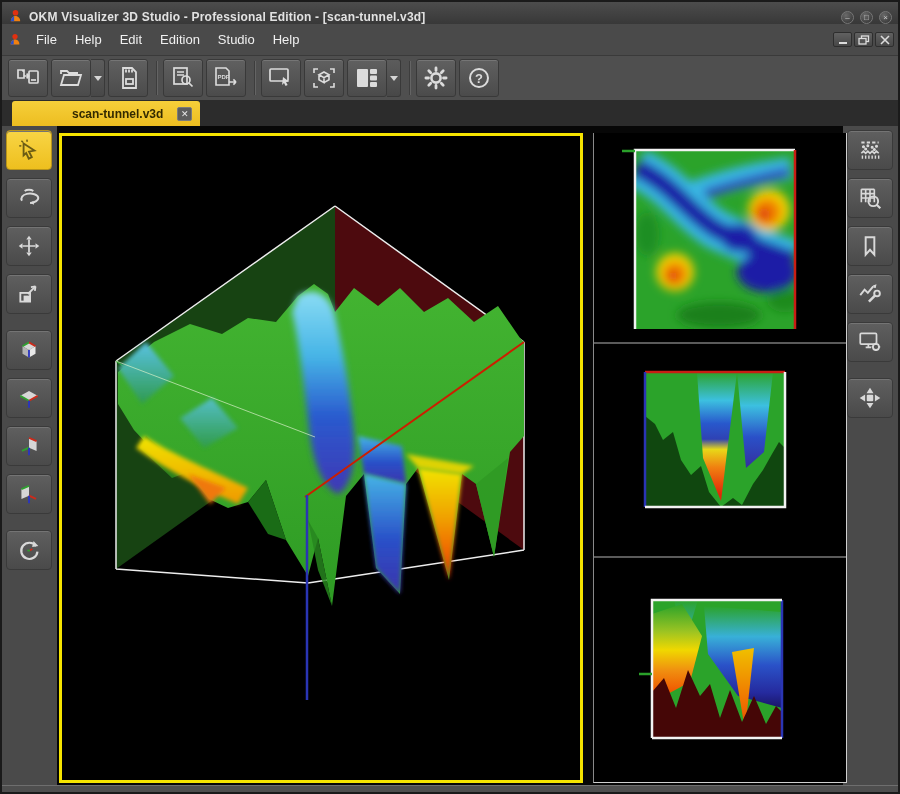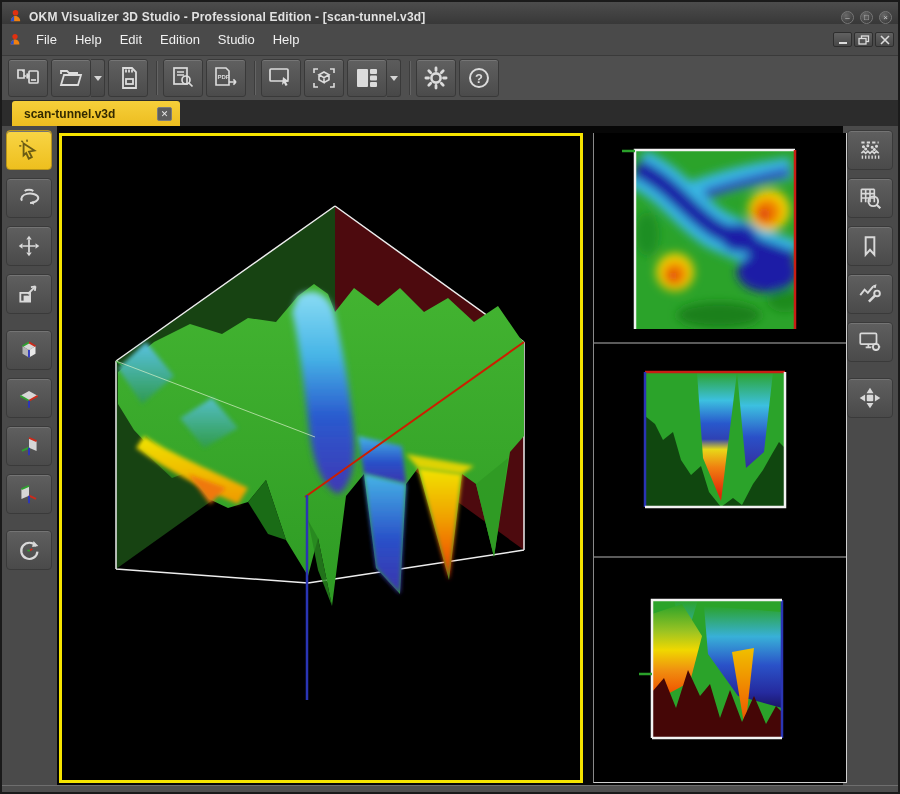--- a/index.html
+++ b/index.html
@@ -41,21 +41,21 @@
          margin:0 3px 0 -3px; display:flex; align-items:center; justify-content:center; cursor:pointer; }
   .caret { width:0; height:0; border-left:4px solid transparent; border-right:4px solid transparent;
            border-top:5px solid #d6d6d6; }
   .tsep { width:2px; height:34px; border-left:1px solid #3d3d3d; border-right:1px solid #646464; margin:0 5px; }
 
   
   .tabbar { height:26px; background:#2c2c2c; display:flex; align-items:flex-end; padding-left:10px; }
   .tab { height:25px; min-width:168px; background:linear-gradient(#f6cf3a,#edbd20);
          border-radius:3px 3px 0 0; display:flex; align-items:center;
          padding:0 8px 0 12px; cursor:pointer; }
-  .tab-label { color:#332a00; font-size:12px; font-weight:bold; flex:1; }
+  .tab-label { color:#332a00; font-size:12px; font-weight:bold; flex:1;margin-left:48px; }
   .tab-close { width:15px; height:14px; background:#5d5d5d; border:1px solid #7b7b7b;
                border-radius:2px; color:#e8e8e8; font-size:9px; line-height:12px;
                text-align:center; margin-left:14px; cursor:pointer; }
 
   
   .content { height:659px; display:flex; }
   .side-toolbar { width:55px; background:#4a4a4a; flex:none; padding-top:4px; }
   .stbtn { width:46px; height:40px; margin:0 0 8px 4px; border:1px solid #3a3a3a; border-radius:4px;
            background:linear-gradient(#5f5f5f,#4a4a4a); box-shadow:inset 0 1px 0 #747474;
            display:flex; align-items:center; justify-content:center; color:#d9d9d9; cursor:pointer; }

